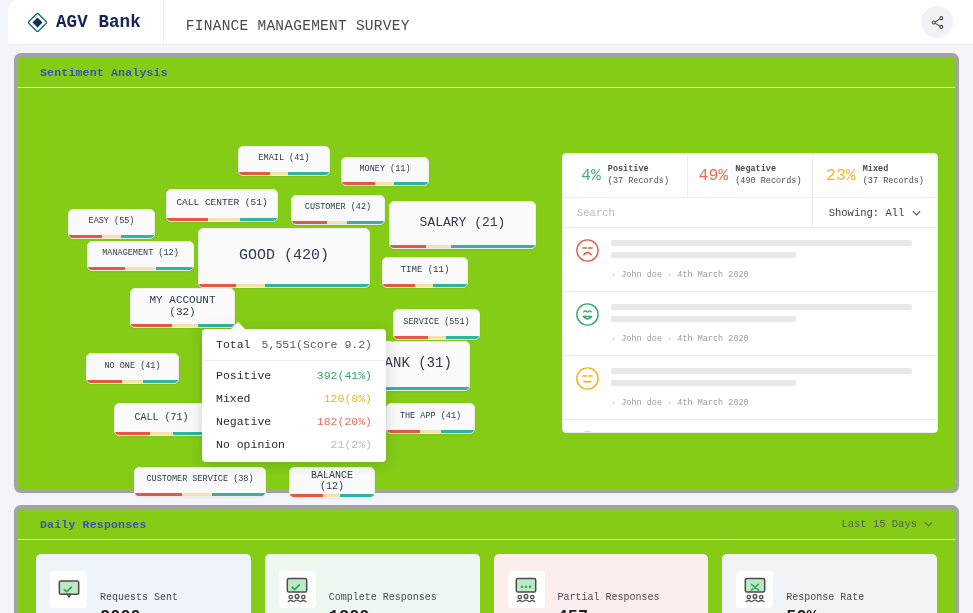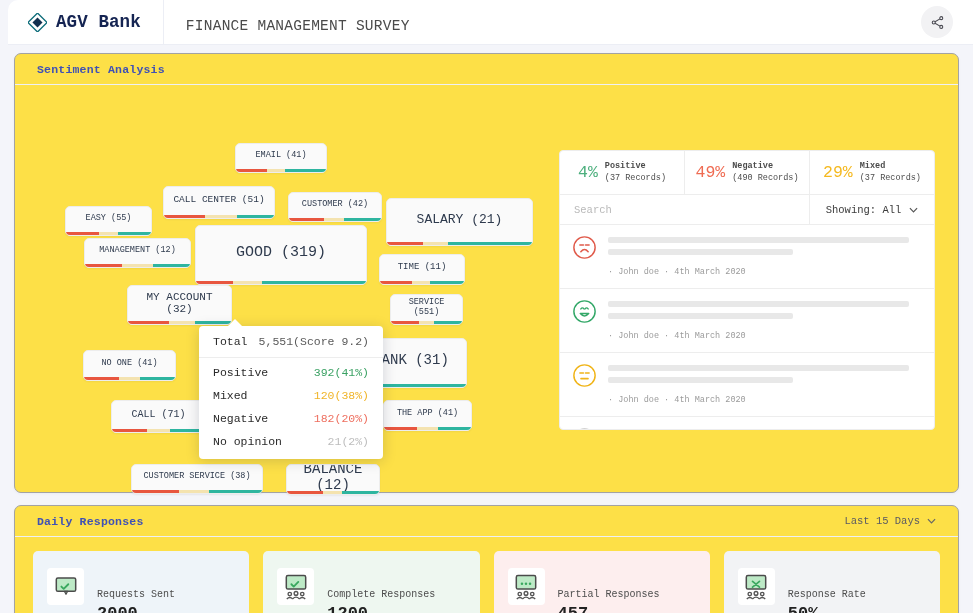--- a/index.html
+++ b/index.html
@@ -44,23 +44,23 @@
   .share-btn {
     position: absolute; right: 20px; top: 6px;
     width: 32px; height: 32px; border-radius: 50%;
     background: #f2f2f4;
     display: flex; align-items: center; justify-content: center;
     cursor: pointer;
   }
 
   
   .card {
-    position: absolute; background: #fde047;
+    position: absolute; background: #84cc16;
     border-radius: 7px;
-    border: 1px solid #a3a3a3;
+    border: 4px solid #a3a3a3;
     box-shadow: 0 1px 3px rgba(30,40,90,.045);
   }
   .card-head {
     height: 31px; display: flex; align-items: center;
     padding: 0 22px; border-bottom: 1px solid #eef0f6;
     justify-content: space-between;
   }
   .card-title {
     font-size: 11.5px; font-weight: bold; color: #3f51b5;
     letter-spacing: .2px;
@@ -204,20 +204,28 @@
 
     <div class="cloud" id="cloud">
         <div class="tag" style="left: 220px; top: 58px; width: 92px; height: 30px; font-size: 8.5px;">
           <span class="tag-label">EMAIL (41)</span>
           <span class="bar">
             <i class="seg-neg" style="width:34%"></i>
             <i class="seg-mix" style="width:20%"></i>
             <i class="seg-pos" style="width:46%"></i>
           </span>
         </div>
+        <div class="tag" style="left: 323px; top: 69px; width: 88px; height: 29px; font-size: 8.5px;">
+          <span class="tag-label">MONEY (11)</span>
+          <span class="bar">
+            <i class="seg-neg" style="width:38%"></i>
+            <i class="seg-mix" style="width:22%"></i>
+            <i class="seg-pos" style="width:40%"></i>
+          </span>
+        </div>
         <div class="tag" style="left: 148px; top: 101px; width: 112px; height: 33px; font-size: 9.5px;">
           <span class="tag-label">CALL CENTER (51)</span>
           <span class="bar">
             <i class="seg-neg" style="width:37%"></i>
             <i class="seg-mix" style="width:29%"></i>
             <i class="seg-pos" style="width:34%"></i>
           </span>
         </div>
         <div class="tag" style="left: 273px; top: 107px; width: 94px; height: 30px; font-size: 8.5px;">
           <span class="tag-label">CUSTOMER (42)</span>
@@ -245,36 +253,36 @@
         </div>
         <div class="tag" style="left: 69px; top: 153px; width: 107px; height: 30px; font-size: 8.5px;">
           <span class="tag-label">MANAGEMENT (12)</span>
           <span class="bar">
             <i class="seg-neg" style="width:35%"></i>
             <i class="seg-mix" style="width:30%"></i>
             <i class="seg-pos" style="width:35%"></i>
           </span>
         </div>
         <div class="tag" style="left: 180px; top: 140px; width: 172px; height: 60px; font-size: 15px;">
-          <span class="tag-label">GOOD (319)</span>
+          <span class="tag-label">GOOD (420)</span>
           <span class="bar">
             <i class="seg-neg" style="width:22%"></i>
             <i class="seg-mix" style="width:17%"></i>
             <i class="seg-pos" style="width:61%"></i>
           </span>
         </div>
         <div class="tag" style="left: 364px; top: 169px; width: 86px; height: 31px; font-size: 9px;">
           <span class="tag-label">TIME (11)</span>
           <span class="bar">
             <i class="seg-neg" style="width:38%"></i>
             <i class="seg-mix" style="width:22%"></i>
             <i class="seg-pos" style="width:40%"></i>
           </span>
         </div>
-        <div class="tag" style="left: 375px; top: 209px; width: 73px; height: 31px; font-size: 8.5px;">
+        <div class="tag" style="left: 375px; top: 221px; width: 87px; height: 31px; font-size: 8.5px;">
           <span class="tag-label">SERVICE (551)</span>
           <span class="bar">
             <i class="seg-neg" style="width:40%"></i>
             <i class="seg-mix" style="width:21%"></i>
             <i class="seg-pos" style="width:39%"></i>
           </span>
         </div>
         <div class="tag" style="left: 112px; top: 200px; width: 105px; height: 40px; font-size: 11px;">
           <span class="tag-label">MY ACCOUNT (32)</span>
           <span class="bar">
@@ -324,21 +332,21 @@
           </span>
         </div>
         <div class="tag" style="left: 116px; top: 379px; width: 132px; height: 30px; font-size: 8.5px;">
           <span class="tag-label">CUSTOMER SERVICE (38)</span>
           <span class="bar">
             <i class="seg-neg" style="width:36%"></i>
             <i class="seg-mix" style="width:23%"></i>
             <i class="seg-pos" style="width:41%"></i>
           </span>
         </div>
-        <div class="tag" style="left: 271px; top: 379px; width: 94px; height: 31px; font-size: 14px;">
+        <div class="tag" style="left: 271px; top: 379px; width: 86px; height: 31px; font-size: 10px;">
           <span class="tag-label">BALANCE (12)</span>
           <span class="bar">
             <i class="seg-neg" style="width:39%"></i>
             <i class="seg-mix" style="width:21%"></i>
             <i class="seg-pos" style="width:40%"></i>
           </span>
         </div>
       </div>
 
     <div class="tooltip">
@@ -346,21 +354,21 @@
         <span class="tt-key">Total</span>
         <span class="tt-val">5,551(Score 9.2)</span>
       </div>
       <div id="tt-rows">
           <div class="tt-row">
             <span class="tt-key">Positive</span>
             <span class="tt-val" style="color:#3aa163">392(41%)</span>
           </div>
           <div class="tt-row">
             <span class="tt-key">Mixed</span>
-            <span class="tt-val" style="color:#f0b428">120(38%)</span>
+            <span class="tt-val" style="color:#f0b428">120(8%)</span>
           </div>
           <div class="tt-row">
             <span class="tt-key">Negative</span>
             <span class="tt-val" style="color:#ee6e5e">182(20%)</span>
           </div>
           <div class="tt-row">
             <span class="tt-key">No opinion</span>
             <span class="tt-val" style="color:#bdbdbd">21(2%)</span>
           </div>
         </div>
@@ -370,21 +378,21 @@
       <div class="stat-row" id="stat-row">
           <div class="stat">
             <span class="stat-pct" style="color:#4caf7d">4%</span>
             <span class="stat-meta"><b>Positive</b><span>(37 Records)</span></span>
           </div>
           <div class="stat">
             <span class="stat-pct" style="color:#ef6b52">49%</span>
             <span class="stat-meta"><b>Negative</b><span>(490 Records)</span></span>
           </div>
           <div class="stat">
-            <span class="stat-pct" style="color:#f5b920">29%</span>
+            <span class="stat-pct" style="color:#f5b920">23%</span>
             <span class="stat-meta"><b>Mixed</b><span>(37 Records)</span></span>
           </div>
         </div>
       <div class="filter-row">
         <div class="search-box">Search</div>
         <div class="showing-box">
           <span>Showing: All</span>
           <svg width="9" height="6" viewBox="0 0 10 6">
             <path d="M1 1l4 4 4-4" fill="none" stroke="#555" stroke-width="1.3"></path>
           </svg>

